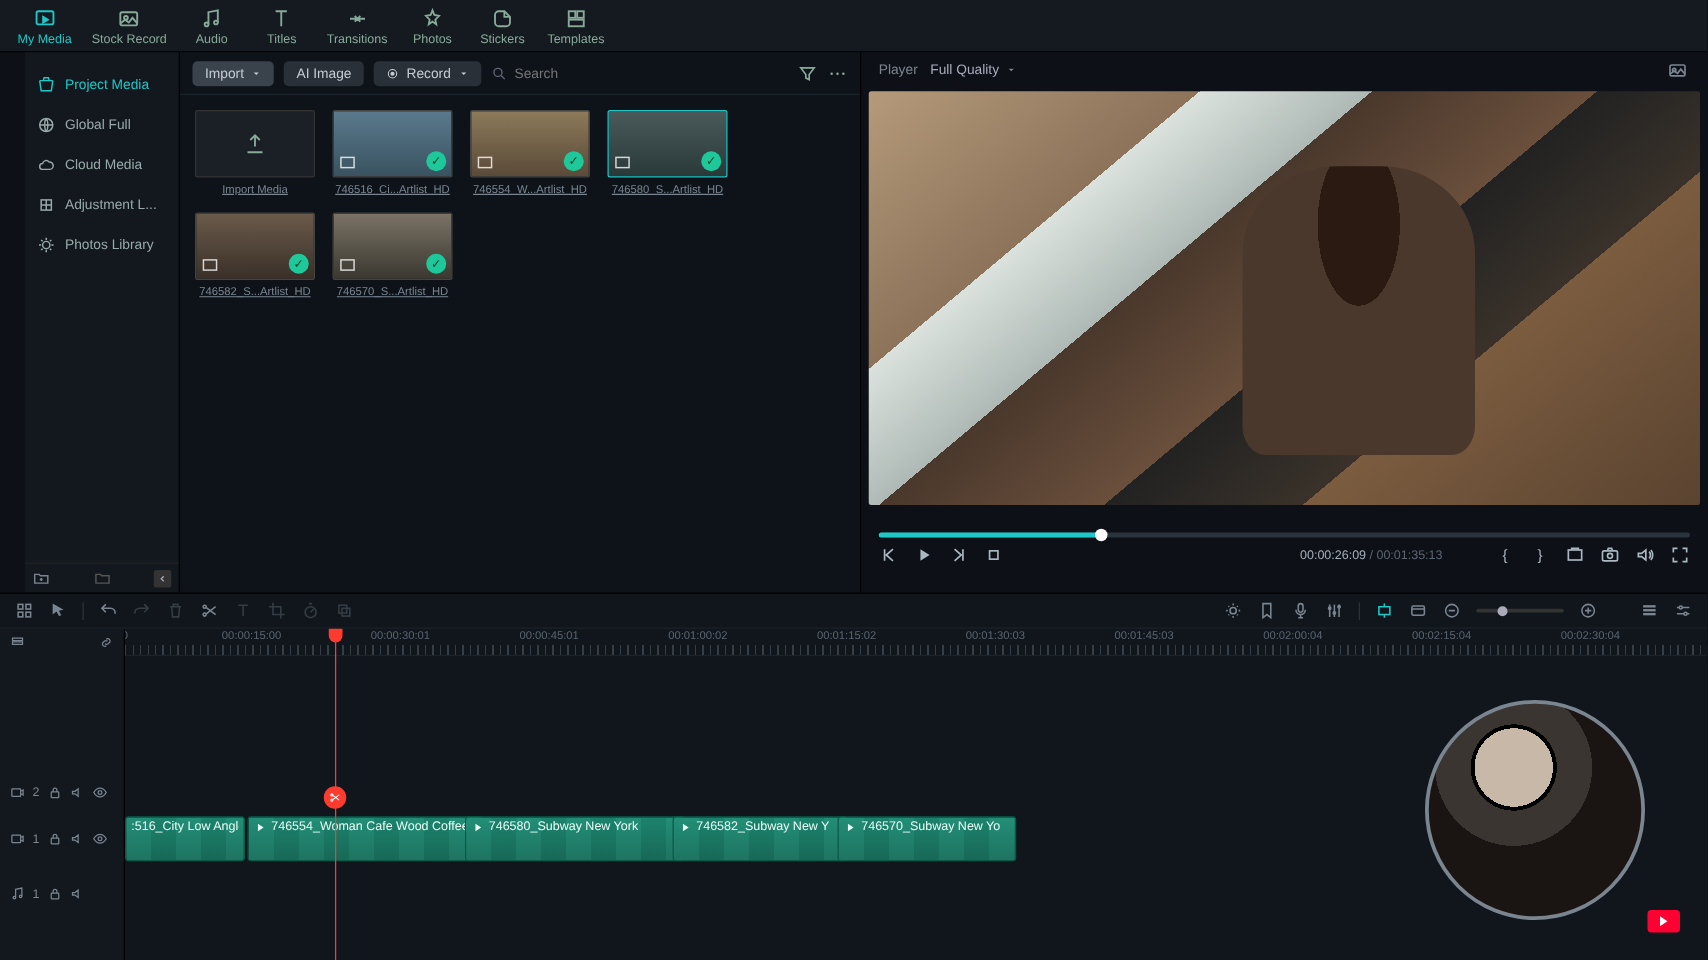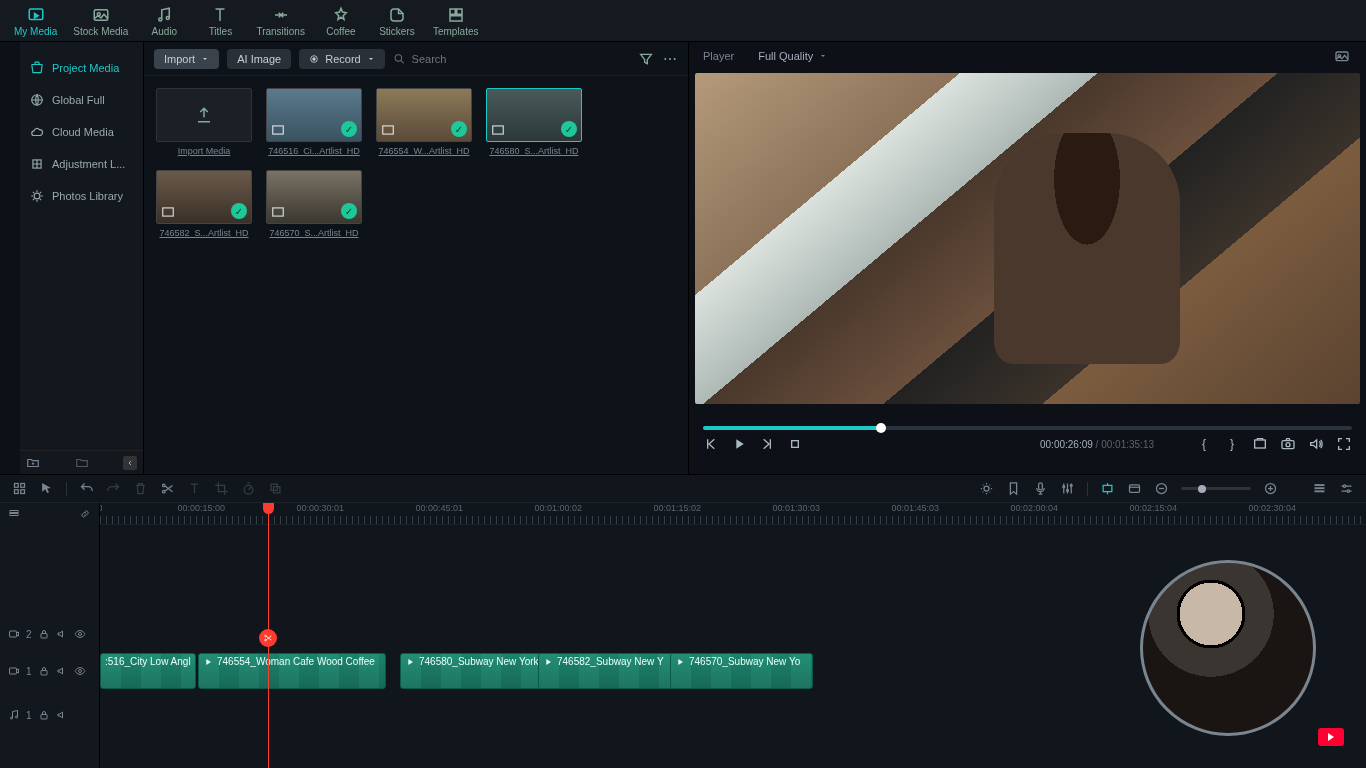--- a/index.html
+++ b/index.html
@@ -32,21 +32,21 @@
 .media-grid { flex:1; padding:12px; display:flex; flex-wrap:wrap; gap:14px; align-content:flex-start; overflow:hidden; }
 .media-card { width:96px; display:flex; flex-direction:column; gap:4px; }
 .thumb { width:96px; height:54px; background:#333; border-radius:2px; position:relative; overflow:hidden; border:1px solid #444; }
 .thumb.import-add { display:flex; flex-direction:column; align-items:center; justify-content:center; gap:4px; color:#8a9; border:1px solid #333; background:#1a2026; }
 .thumb .check { position:absolute; right:4px; bottom:4px; width:16px; height:16px; background:#1ec89a; border-radius:50%; display:flex; align-items:center; justify-content:center; color:#042; font-size:10px; }
 .thumb .type-icon { position:absolute; left:4px; bottom:4px; width:14px; height:14px; color:#fff; opacity:.8; }
 .media-card .name { font-size:9px; color:#7a8590; text-align:center; white-space:nowrap; overflow:hidden; text-overflow:ellipsis;text-decoration:underline; }
 
 
 .player { width:678px; background:#0d1117; display:flex; flex-direction:column; border-left:1px solid #000; }
-.player-head { height:27px; display:flex; align-items:center; gap:24px; padding:0 14px; font-size:11px; }
+.player-head { height:27px; display:flex; align-items:center; gap:10px; padding:0 14px; font-size:11px; }
 .player-head .quality { display:flex; align-items:center; gap:6px; }
 .player-view { flex:1; margin:4px 6px 0; background:linear-gradient(140deg,#b59a7a 0%,#8c735a 25%,#dbe2dd 25%,#aeb9b5 38%,#4a382c 38%,#6a4f3c 55%,#222 55%,#3a322a 70%,#7b5c3f 70%,#5a4330 100%); position:relative; border-radius:2px; overflow:hidden; }
 .player-bar { padding:22px 14px; display:flex; flex-direction:column; gap:6px; }
 .progress { position:relative; height:4px; background:#2a333c; border-radius:2px; }
 .progress-fill { position:absolute; left:0; top:0; bottom:0; width:27.5%; background:#1ec8c8; border-radius:2px; }
 .progress-knob { position:absolute; left:27.5%; top:50%; width:10px; height:10px; background:#fff; border-radius:50%; transform:translate(-50%,-50%); }
 .transport { display:flex; align-items:center; gap:12px; color:#aab8c2; }
 .transport .spacer { flex:1; }
 .transport .time { font-size:10px; color:#a5b0ba; }
 .transport .time .total { color:#5a6570; }
@@ -107,21 +107,21 @@
         <path d="M10 10l5 3-5 3z" fill="currentColor"></path>
       </svg>
     <span>My Media</span>
   </div>
   <div class="topnav-item">
     <svg viewBox="0 0 24 24" fill="none" stroke="currentColor" stroke-width="2">
         <rect x="3" y="5" width="18" height="14" rx="2"></rect>
         <circle cx="9" cy="11" r="2"></circle>
         <path d="M3 17l5-4 4 3 4-5 5 6"></path>
       </svg>
-    <span>Stock Media</span>
+    <span>Stock Record</span>
   </div>
   <div class="topnav-item">
     <svg viewBox="0 0 24 24" fill="none" stroke="currentColor" stroke-width="2">
         <path d="M9 18V5l10-2v13"></path>
         <circle cx="7" cy="18" r="2"></circle>
         <circle cx="17" cy="16" r="2"></circle>
       </svg>
     <span>Audio</span>
   </div>
   <div class="topnav-item">
@@ -133,21 +133,21 @@
   <div class="topnav-item">
     <svg viewBox="0 0 24 24" fill="none" stroke="currentColor" stroke-width="2">
         <path d="M4 12h8l-3-3m3 3l-3 3M20 12h-8l3-3m-3 3l3 3"></path>
       </svg>
     <span>Transitions</span>
   </div>
   <div class="topnav-item">
     <svg viewBox="0 0 24 24" fill="none" stroke="currentColor" stroke-width="2">
         <path d="M12 3l2 5 5 1-4 4 1 5-4-3-4 3 1-5-4-4 5-1z"></path>
       </svg>
-    <span>Coffee</span>
+    <span>Photos</span>
   </div>
   <div class="topnav-item">
     <svg viewBox="0 0 24 24" fill="none" stroke="currentColor" stroke-width="2">
         <path d="M14 4l6 6v6a4 4 0 01-4 4H8a4 4 0 01-4-4V8a4 4 0 014-4z"></path>
         <path d="M14 4v6h6"></path>
       </svg>
     <span>Stickers</span>
   </div>
   <div class="topnav-item">
     <svg viewBox="0 0 24 24" fill="none" stroke="currentColor" stroke-width="2">
@@ -637,21 +637,21 @@
         </div>
         <div class="clip" style="left:98px;width:188px">
           <div class="thumb-strip"></div>
             <div class="cl-label">
               <svg class="play-ic" viewBox="0 0 24 24" fill="currentColor">
                 <path d="M8 5l11 7-11 7z"></path>
               </svg>
               <span>746554_Woman Cafe Wood Coffee</span>
             </div>
         </div>
-        <div class="clip" style="left:300px;width:176px">
+        <div class="clip" style="left:272px;width:176px">
           <div class="thumb-strip"></div>
             <div class="cl-label">
               <svg class="play-ic" viewBox="0 0 24 24" fill="currentColor">
                 <path d="M8 5l11 7-11 7z"></path>
               </svg>
               <span>746580_Subway New York</span>
             </div>
         </div>
         <div class="clip" style="left:438px;width:140px">
           <div class="thumb-strip"></div>

